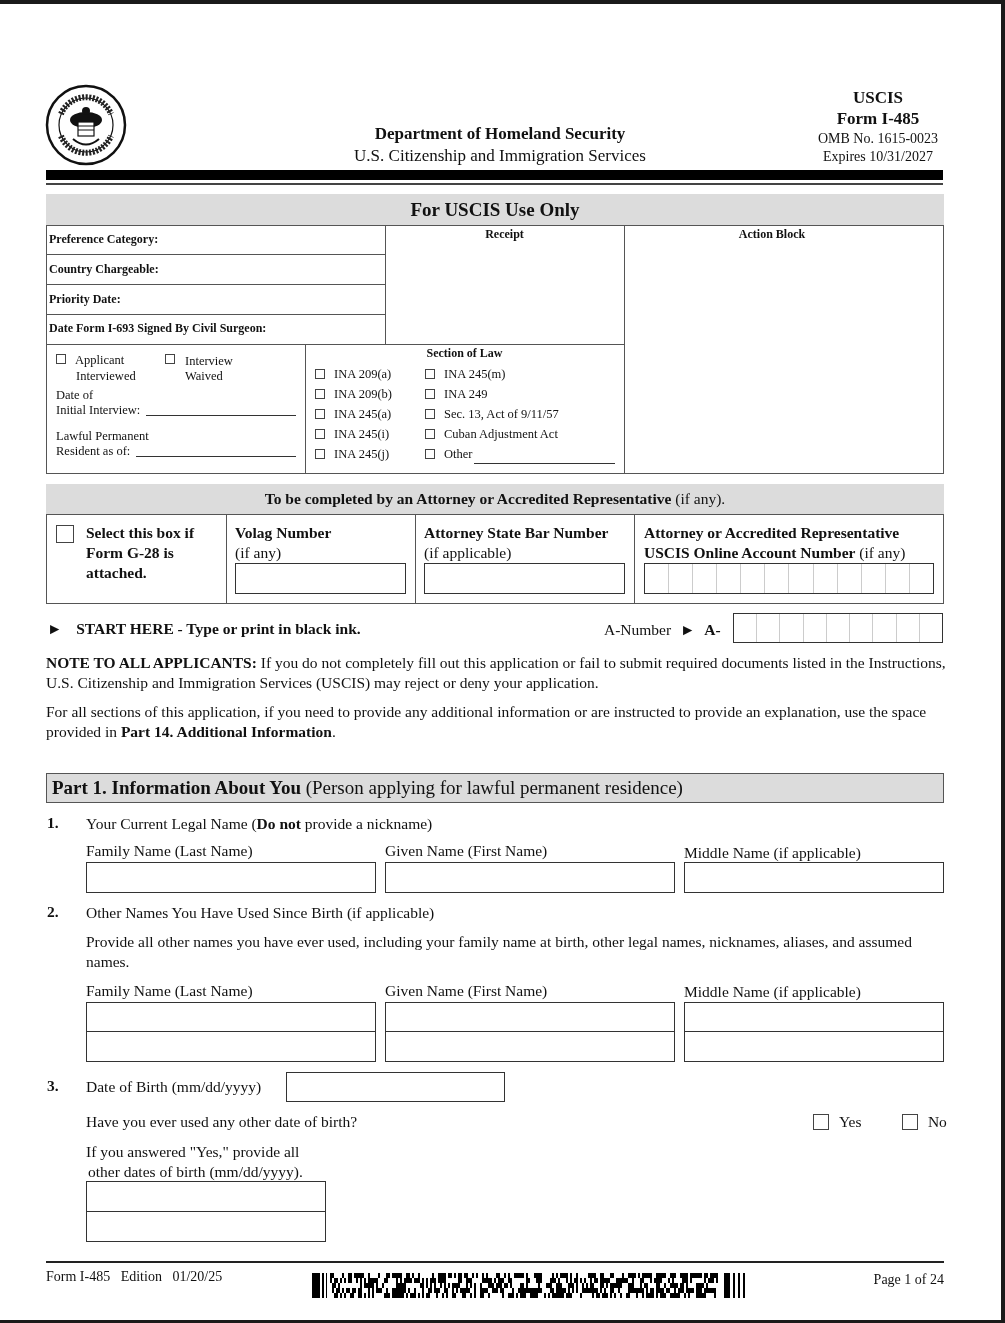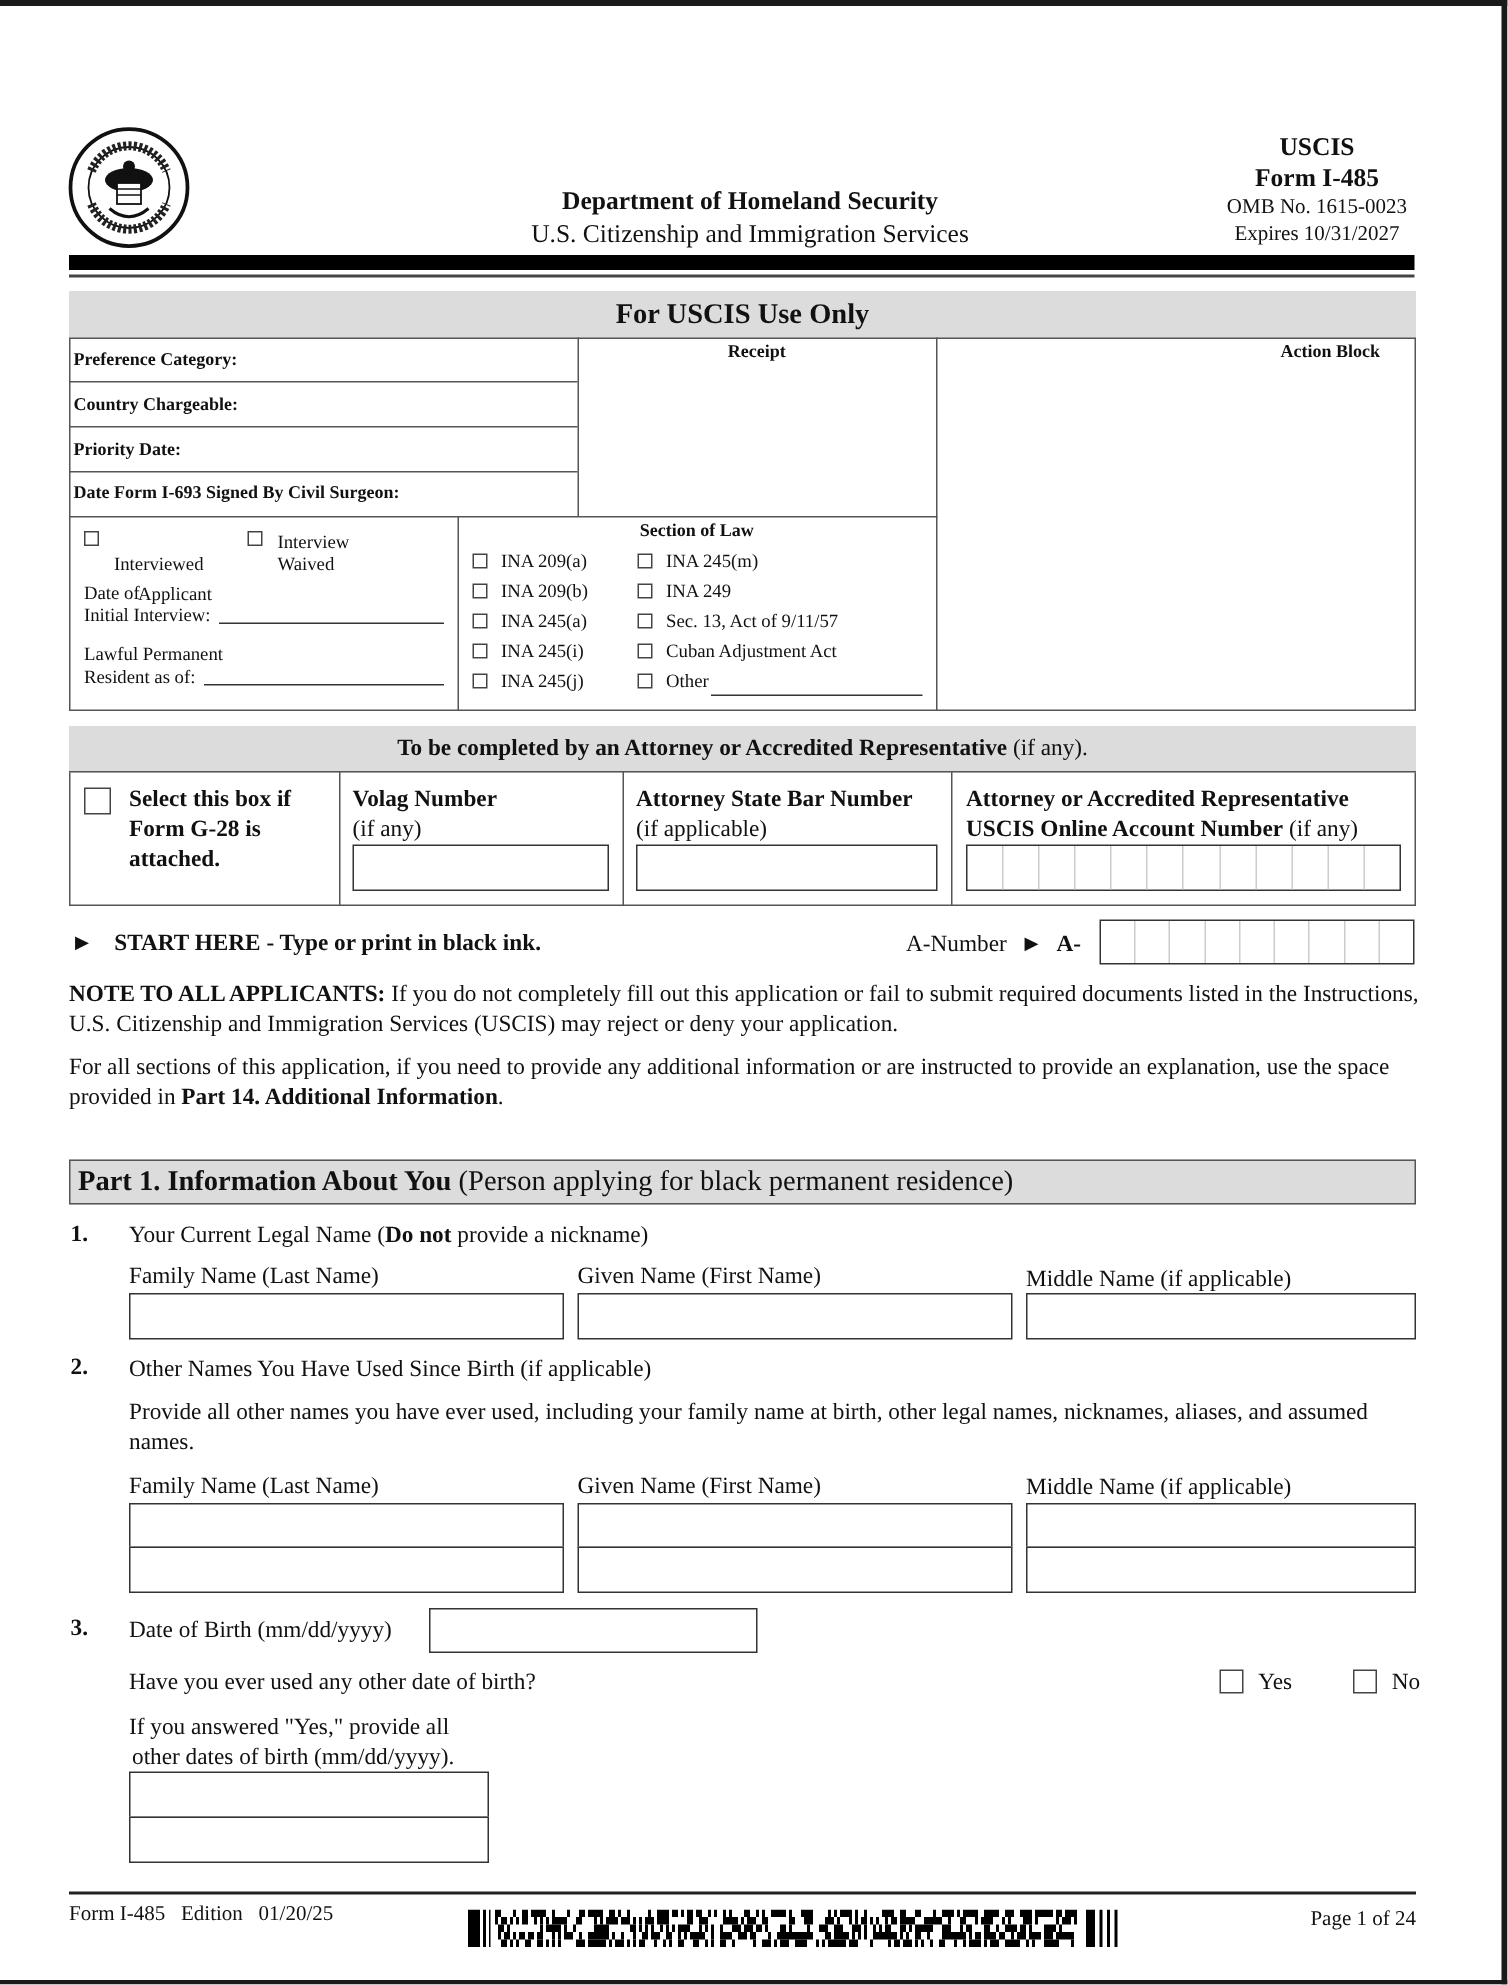--- a/index.html
+++ b/index.html
@@ -100,25 +100,25 @@
 <div class="abs cell-label" style="left:46px;top:292px;">Priority Date:</div>
 <div class="abs row-line" style="left:46px;top:314px;width:339px;"></div>
 <div class="abs cell-label" style="left:46px;top:321px;">Date Form I-693 Signed By Civil Surgeon:</div>
 <div class="abs row-line" style="left:46px;top:344px;width:579px;"></div>
 
 <div class="abs vline" style="left:385px;top:225px;height:119px;"></div>
 <div class="abs vline" style="left:624px;top:225px;height:249px;"></div>
 <div class="abs vline" style="left:305px;top:344px;height:130px;"></div>
 
 <div class="abs cell-label" style="left:385px;top:227px;width:239px;text-align:center;padding:0;">Receipt</div>
-<div class="abs cell-label" style="left:624px;top:227px;width:296px;text-align:right;padding:0;">Action Block</div>
+<div class="abs cell-label" style="left:624px;top:227px;width:296px;text-align:center;padding:0;">Action Block</div>
 
 <div class="abs small" style="left:56px;top:353px;">
   <span class="cb"></span>
-  <span style="position:absolute;left:36px;top:0;white-space:nowrap;margin-top:36px;">Applicant</span>
+  <span style="position:absolute;left:19px;top:0;white-space:nowrap;">Applicant</span>
   <span style="position:absolute;left:20px;top:16px;white-space:nowrap;">Interviewed</span>
 </div>
 <div class="abs small" style="left:165px;top:353px;">
   <span class="cb"></span>
   <span style="position:absolute;left:20px;top:1px;white-space:nowrap;">Interview</span>
   <span style="position:absolute;left:20px;top:16px;white-space:nowrap;">Waived</span>
 </div>
 <div class="abs small" style="left:56px;top:388px;">
   <div>Date of</div>
   <div>Initial Interview:</div>
@@ -215,21 +215,21 @@
   </div>
 
 <div class="abs body-text" style="left:46px;top:653px;width:900px;">
   <span class="b">NOTE TO ALL APPLICANTS:</span><span> If you do not completely fill out this application or fail to submit required documents listed in the Instructions, U.S. Citizenship and Immigration Services (USCIS) may reject or deny your application.</span>
 </div>
 <div class="abs body-text" style="left:46px;top:702px;width:900px;">
   <span>For all sections of this application, if you need to provide any additional information or are instructed to provide an explanation, use the space provided in </span><span class="b">Part 14. Additional Information</span><span>.</span>
 </div>
 
 <div class="abs part-head">
-  <span class="b">Part 1. Information About You</span><span> (Person applying for black permanent residence)</span>
+  <span class="b">Part 1. Information About You</span><span> (Person applying for lawful permanent residence)</span>
 </div>
 
 <div class="abs num" style="left:47px;top:814px;">1.</div>
 <div class="abs body-text" style="left:86px;top:814px;">
   <span>Your Current Legal Name (</span><span class="b">Do not</span><span> provide a nickname)</span>
 </div>
 <div class="abs body-text" style="left:86px;top:841px;">Family Name (Last Name)</div>
 <div class="abs body-text" style="left:385px;top:841px;">Given Name (First Name)</div>
 <div class="abs body-text" style="left:684px;top:843px;">Middle Name (if applicable)</div>
 <div class="abs field-box" style="left:86px;top:862px;width:290px;height:31px;"></div>

